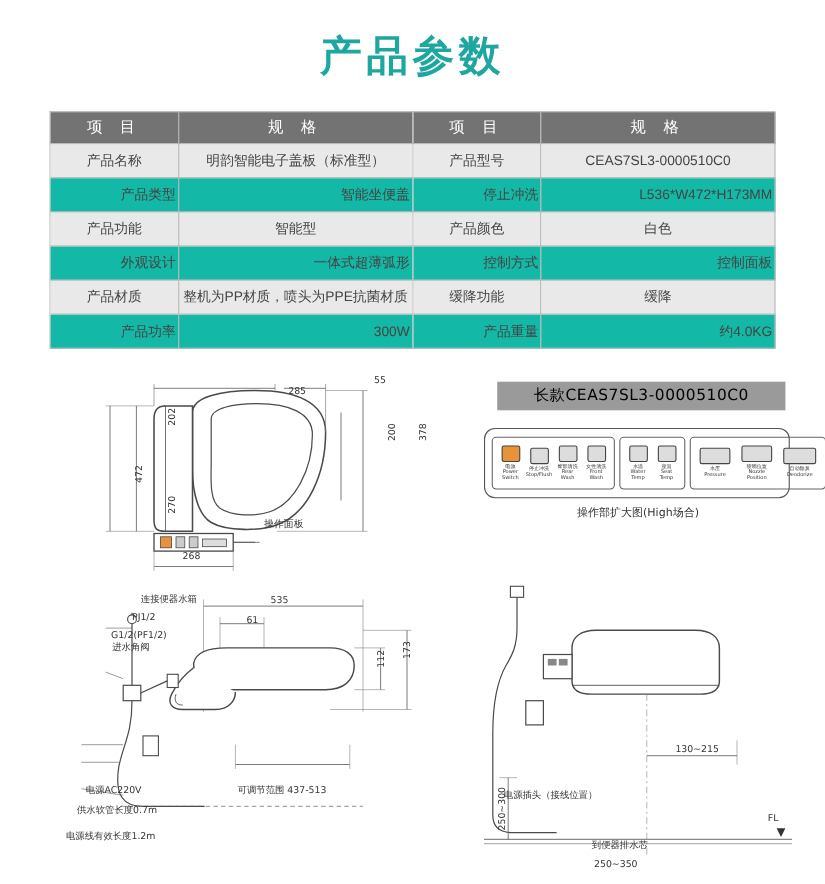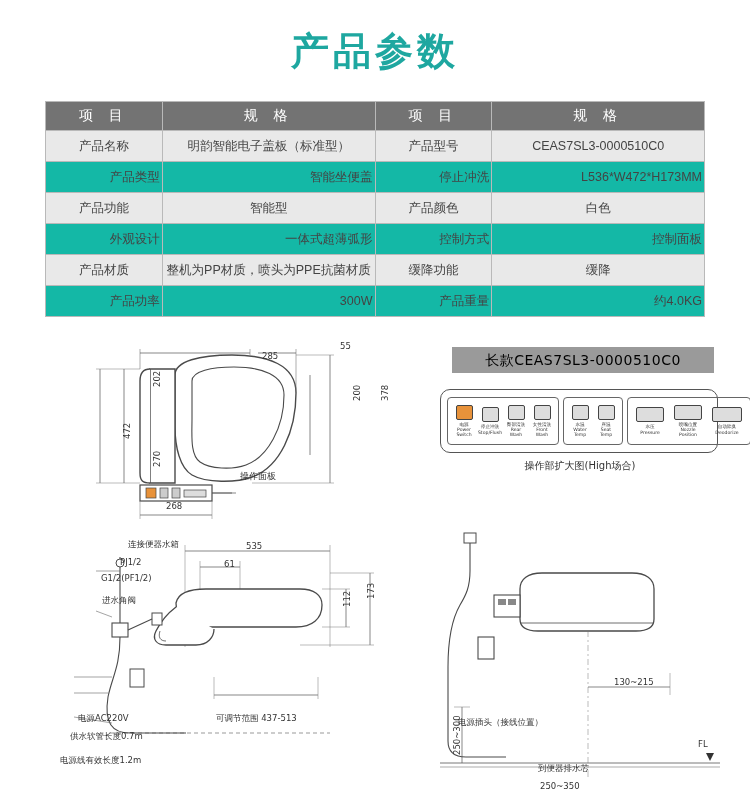--- a/index.html
+++ b/index.html
@@ -345,21 +345,21 @@
       <line x1="96" y1="84" x2="112" y2="90" stroke="#666" stroke-width=".6"></line>
       <line x1="74" y1="150" x2="112" y2="150" stroke="#666" stroke-width=".6"></line>
       <line x1="74" y1="166" x2="108" y2="166" stroke="#666" stroke-width=".6"></line>
       <line x1="74" y1="190" x2="112" y2="196" stroke="#666" stroke-width=".6"></line>
       <rect x="130" y="142" width="14" height="18" fill="#fff" stroke="#4a4a4a" stroke-width="1"></rect>
     </svg>
 
     <div class="label cn" style="left:104px;top:204px;margin-left:24px;">连接便器水箱</div>
     <div class="label" style="left:120px;top:222px;">PJ1/2</div>
     <div class="label" style="left:88px;top:238px;padding-left:13px;">G1/2(PF1/2)</div>
-    <div class="label cn" style="left:102px;top:260px;text-align:right;">进水角阀</div>
+    <div class="label cn" style="left:102px;top:248px;text-align:right;">进水角阀</div>
     <div class="label cn" style="left:78px;top:378px;">电源AC220V</div>
     <div class="label cn" style="left:70px;top:396px;">供水软管长度0.7m</div>
     <div class="label cn" style="left:60px;top:420px;text-align:center;">电源线有效长度1.2m</div>
     <div class="label cn" style="left:216px;top:378px;">可调节范围 437-513</div>
     <div class="label" style="left:246px;top:206px;">535</div>
     <div class="label" style="left:224px;top:224px;">61</div>
     <div class="label" style="left:342px;top:272px;transform:rotate(-90deg);transform-origin:left top;">112</div>
     <div class="label" style="left:366px;top:264px;transform:rotate(-90deg);transform-origin:left top;">173</div>
 
     <svg class="fig" style="top:192px;left:420px;" width="330" height="280" viewBox="0 0 330 280">

